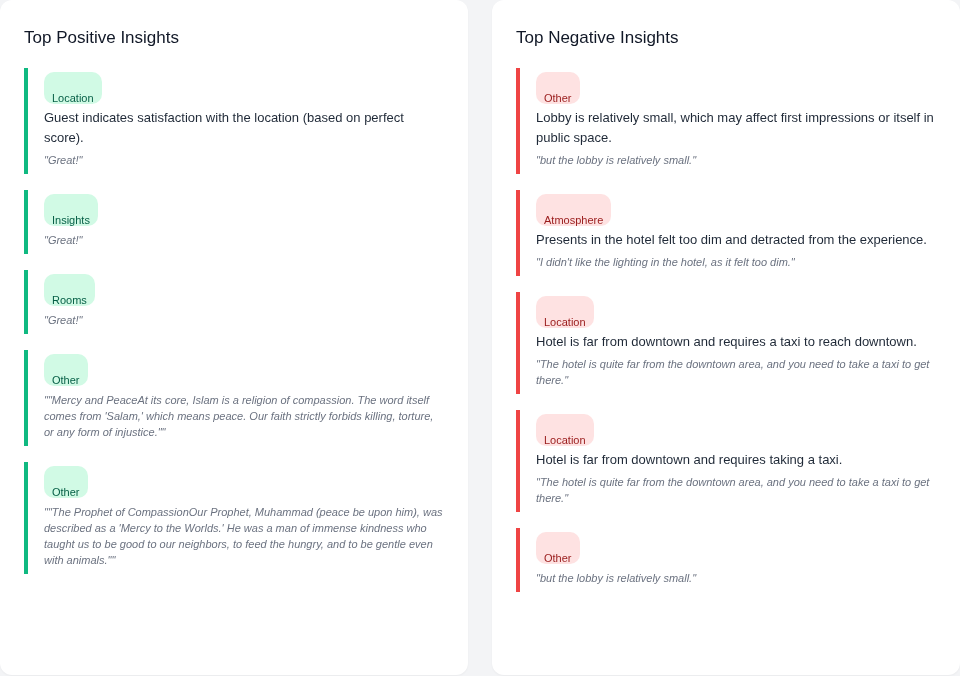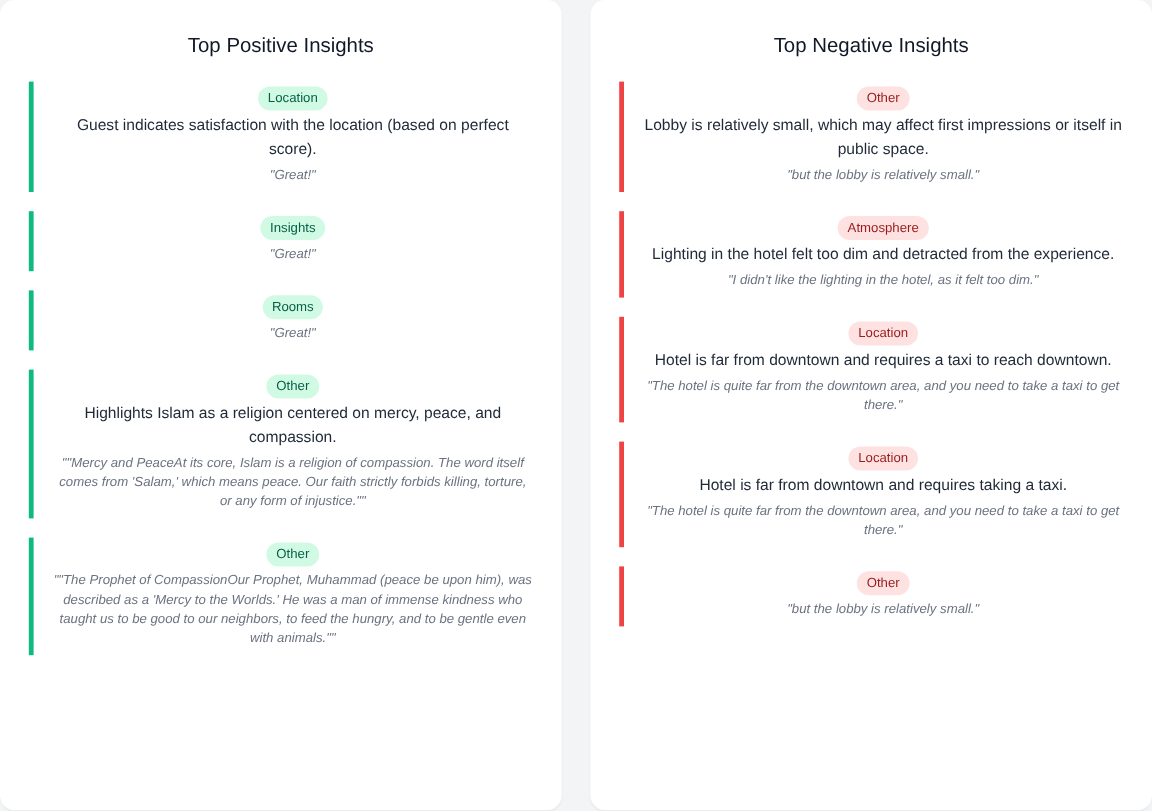--- a/index.html
+++ b/index.html
@@ -16,42 +16,41 @@
     width: 960px;
     height: 676px;
   }
   .panel {
     flex: 0 0 468px;
     height: 675px;
     background: #ffffff;
     border-radius: 12px;
     padding: 26px 24px 0 24px;
     box-shadow: 0 1px 2px rgba(0,0,0,0.04);
-    text-align: center;
   }
   .panel-title {
     font-size: 17px;
     font-weight: 500;
     color: #111827;
     line-height: 24px;
     height: 24px;
     margin-bottom: 18px;
   }
   .insights { list-style: none; }
   .insight {
     padding: 4px 0 6px 16px;
     margin-bottom: 16px;
     border-left: 4px solid #10b981;
   }
   .panel.negative .insight { border-left-color: #ef4444; }
   .tag {
     display: inline-block;
     height: 20px;
     line-height: 20px;
-    padding: 0 8px;
+    padding: 16px 8px;
     border-radius: 10px;
     font-size: 11px;
     font-weight: 500;
     background: #d1fae5;
     color: #065f46;
   }
   .panel.negative .tag { background: #fee2e2; color: #991b1b; }
   .insight-text {
     margin-top: 2px;
     font-size: 13px;
@@ -82,41 +81,40 @@
       <li class="insight">
         <span class="tag">Insights</span>
         <p class="insight-quote">"Great!"</p>
       </li>
       <li class="insight">
         <span class="tag">Rooms</span>
         <p class="insight-quote">"Great!"</p>
       </li>
       <li class="insight">
         <span class="tag">Other</span>
-        <p class="insight-text">Highlights Islam as a religion centered on mercy, peace, and compassion.</p>
         <p class="insight-quote">""Mercy and PeaceAt its core, Islam is a religion of compassion. The word itself comes from 'Salam,' which means peace. Our faith strictly forbids killing, torture, or any form of injustice.""</p>
       </li>
       <li class="insight">
         <span class="tag">Other</span>
         <p class="insight-quote">""The Prophet of CompassionOur Prophet, Muhammad (peace be upon him), was described as a 'Mercy to the Worlds.' He was a man of immense kindness who taught us to be good to our neighbors, to feed the hungry, and to be gentle even with animals.""</p>
       </li>
     </ul>
   </section>
 
   <section class="panel negative">
     <h2 class="panel-title">Top Negative Insights</h2>
     <ul class="insights">
       <li class="insight">
         <span class="tag">Other</span>
         <p class="insight-text">Lobby is relatively small, which may affect first impressions or itself in public space.</p>
         <p class="insight-quote">"but the lobby is relatively small."</p>
       </li>
       <li class="insight">
         <span class="tag">Atmosphere</span>
-        <p class="insight-text">Lighting in the hotel felt too dim and detracted from the experience.</p>
+        <p class="insight-text">Presents in the hotel felt too dim and detracted from the experience.</p>
         <p class="insight-quote">"I didn't like the lighting in the hotel, as it felt too dim."</p>
       </li>
       <li class="insight">
         <span class="tag">Location</span>
         <p class="insight-text">Hotel is far from downtown and requires a taxi to reach downtown.</p>
         <p class="insight-quote">"The hotel is quite far from the downtown area, and you need to take a taxi to get there."</p>
       </li>
       <li class="insight">
         <span class="tag">Location</span>
         <p class="insight-text">Hotel is far from downtown and requires taking a taxi.</p>

